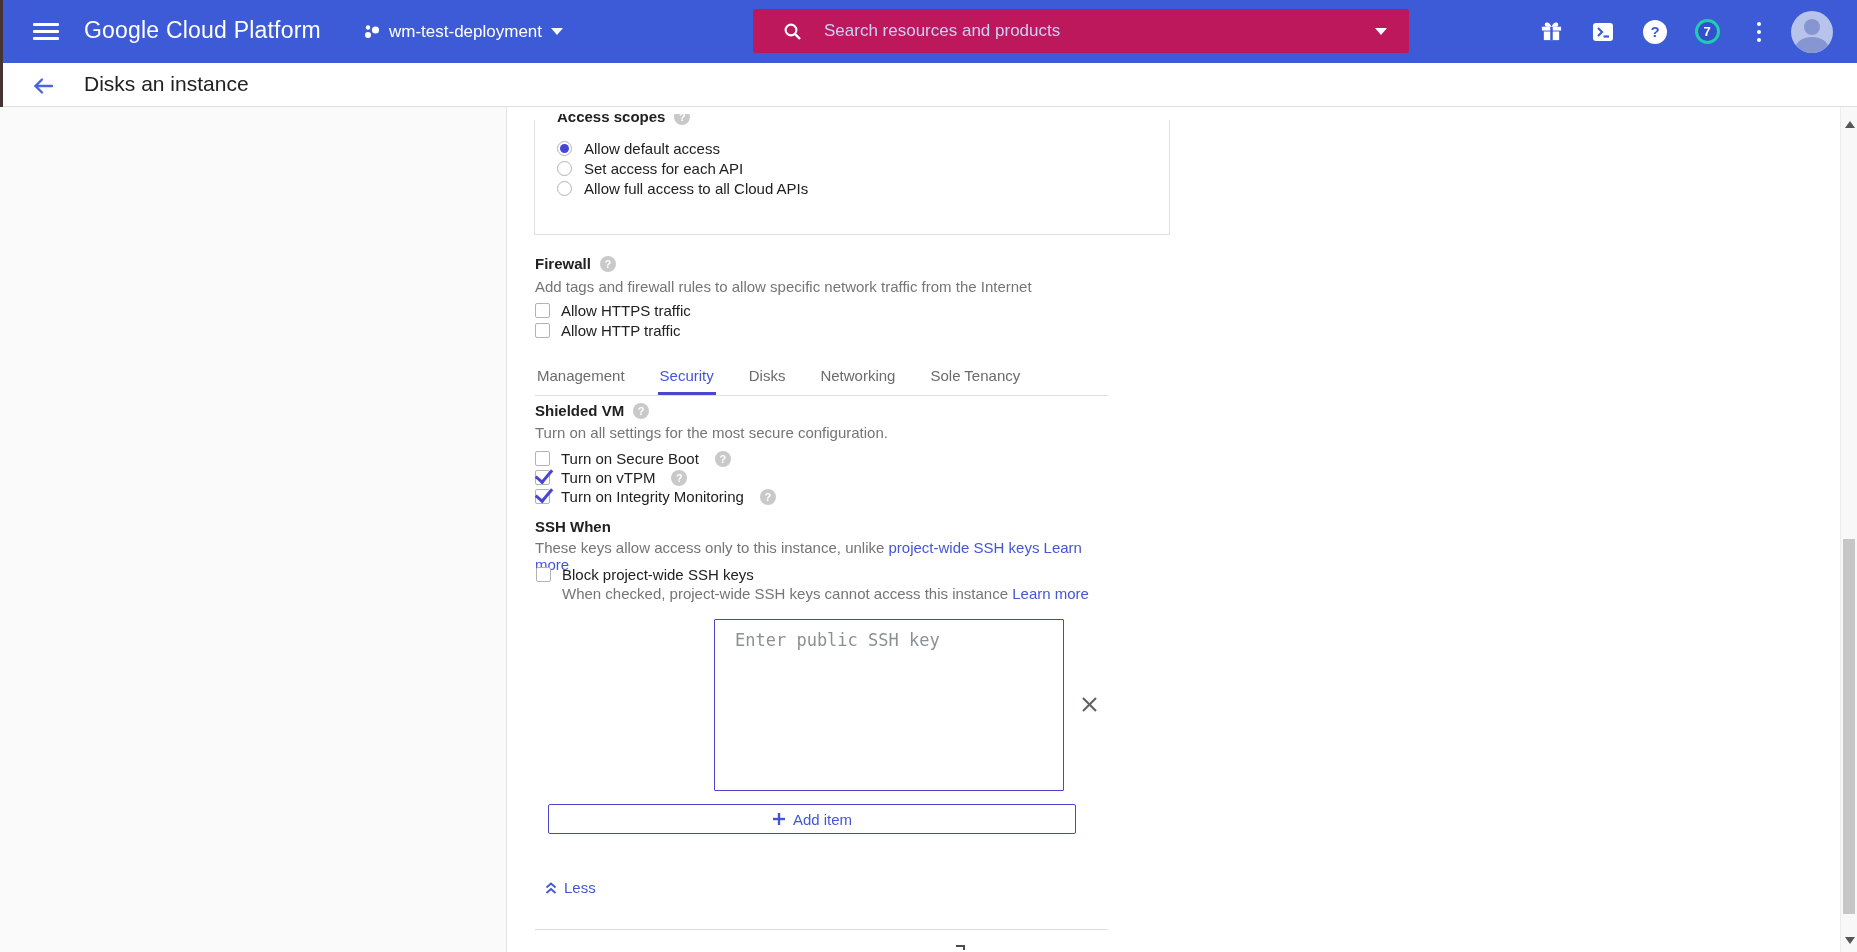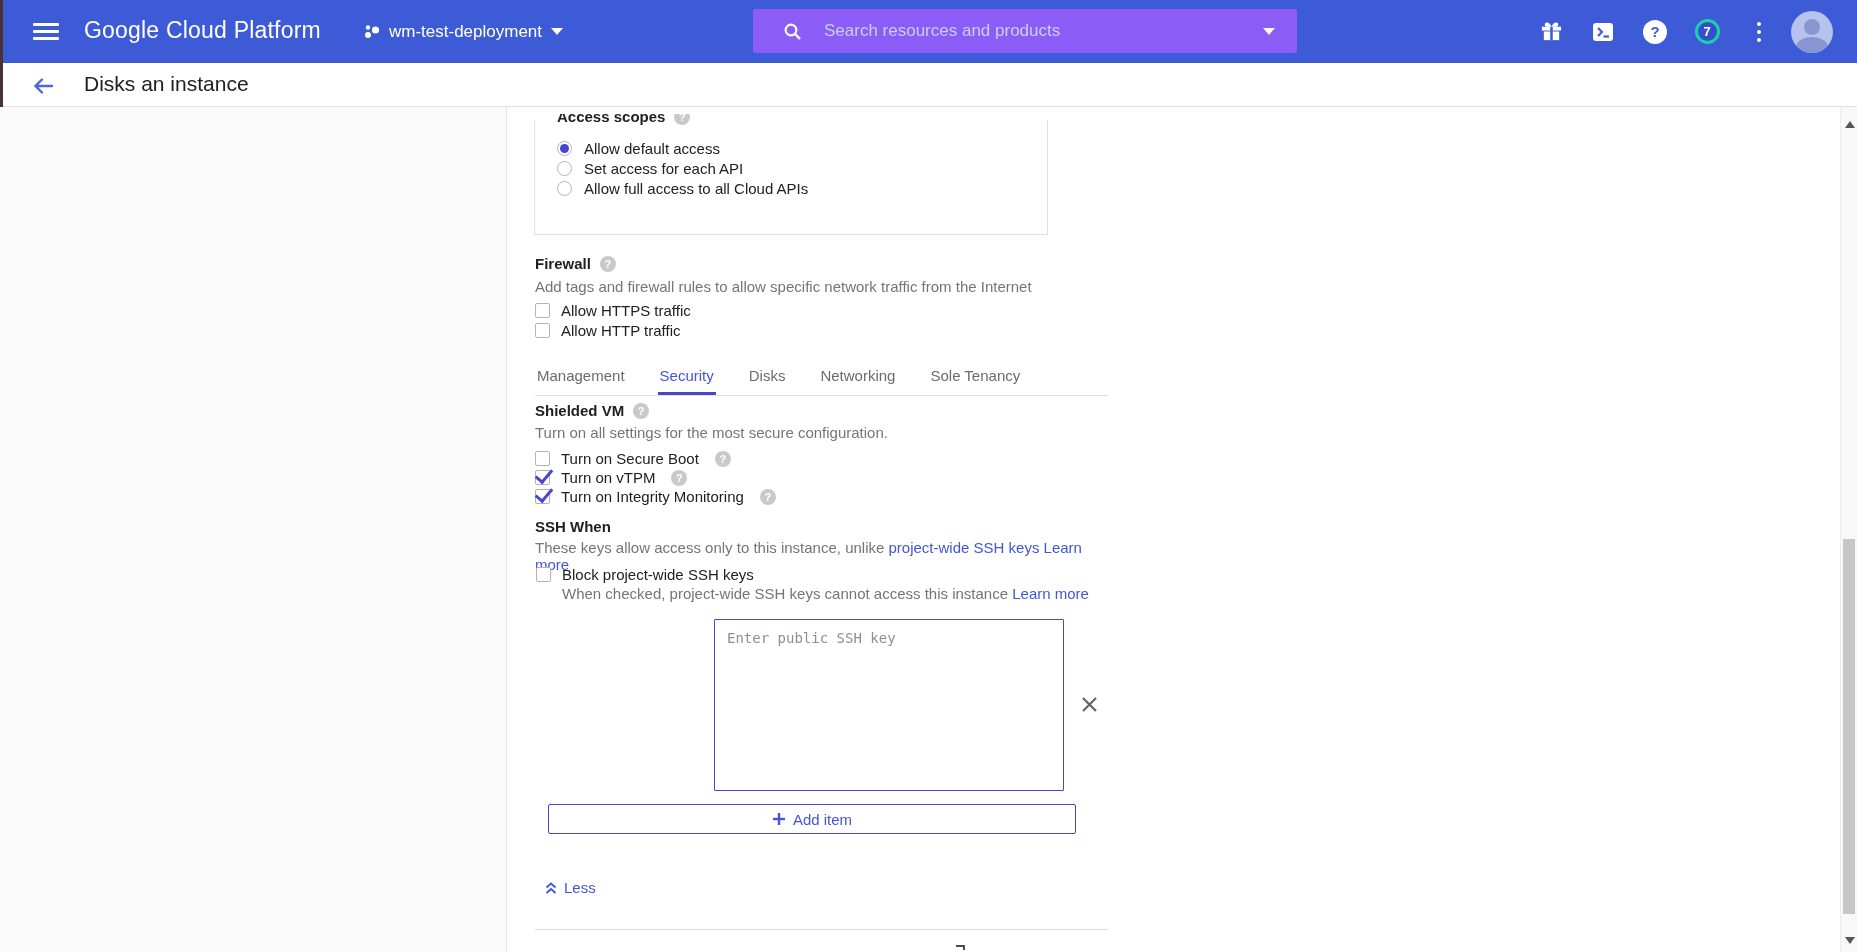--- a/index.html
+++ b/index.html
@@ -9,21 +9,21 @@
 
   
   .topbar { position:absolute; left:0; top:0; width:1857px; height:63px; background:#3d5bd7; }
   .edge-artifact { position:absolute; left:0; top:0; width:3px; height:107px; background:#463433; z-index:30; }
   .hamburger { position:absolute; left:33px; top:19px; width:30px; height:25px; cursor:pointer; }
   .hamburger span { display:block; width:26px; height:3px; background:#fff; border-radius:1px; margin:4px 0; }
   .brand { position:absolute; left:84px; top:17px; color:#fff; font-size:23px; letter-spacing:.2px; white-space:nowrap; cursor:pointer; }
   .proj { position:absolute; left:364px; top:0; height:63px; display:flex; align-items:center; gap:9px; cursor:pointer; }
   .proj-name { color:#fff; font-size:17px; }
   .caret-down { width:0; height:0; border-left:6px solid transparent; border-right:6px solid transparent; border-top:7px solid #fff; }
-  .searchbox { position:absolute; left:753px; top:9px; width:544px; height:44px; background:#8b5cf6; border-radius:2px; display:flex; align-items:center; }
+  .searchbox { position:absolute; left:753px; top:9px; width:656px; height:44px; background:#be185d; border-radius:2px; display:flex; align-items:center; }
   .searchbox svg { margin-left:30px; }
   .search-input { flex:1; margin-left:22px; background:transparent; border:none; outline:none; color:#fff; font-size:17px; font-family:"Liberation Sans", sans-serif; }
   .search-input::placeholder { color:#c7d2f4; opacity:1; }
   .search-caret { margin-right:22px; }
   .tb-icons { position:absolute; right:0; top:0; height:63px; display:flex; align-items:center; }
   .tb-btn { width:52px; height:63px; display:flex; align-items:center; justify-content:center; cursor:pointer; }
   .help-circle { width:24px; height:24px; border-radius:50%; background:#fff; color:#3d5bd7; font-weight:bold; font-size:15px; display:flex; align-items:center; justify-content:center; }
   .notif-circle { width:25px; height:25px; border-radius:50%; background:#3350cc; border:3px solid #1ecfae; color:#fff; font-weight:bold; font-size:13px; display:flex; align-items:center; justify-content:center; }
   .kebab { display:flex; flex-direction:column; gap:4px; }
   .kebab i { width:4px; height:4px; border-radius:50%; background:#fff; }
@@ -38,21 +38,21 @@
 
   
   .sidebar { position:absolute; left:0; top:107px; width:507px; height:845px; background:#fafafa; border-right:1px solid #e4e4e4; }
   .main { position:absolute; left:508px; top:107px; width:1332px; height:845px; background:#fff; overflow:hidden; }
 
   .sec-label { font-size:15px; font-weight:bold; color:#212121; display:flex; align-items:center; gap:9px; }
   .sec-desc { font-size:15px; color:#757575; }
   .help-q { width:16px; height:16px; border-radius:50%; background:#c9c9c9; color:#fff; font-size:11px; font-weight:bold; display:flex; align-items:center; justify-content:center; flex:none; cursor:pointer; }
 
   
-  .access-box { position:absolute; left:26px; top:13px; width:514px; height:115px;
+  .access-box { position:absolute; left:26px; top:13px; width:636px; height:115px;
                 border:1px solid #e0e0e0; border-top:none; padding:18px 0 0 22px; }
   .clip-label { position:absolute; left:22px; top:-6px; height:11px; overflow:hidden; }
   .clip-label .sec-label { margin-top:-6px; }
   .radio-row { display:flex; align-items:center; gap:12px; height:20px; cursor:pointer; }
   .radio { width:15px; height:15px; border:1px solid #b3b3b3; border-radius:50%; position:relative; background:#fff; flex:none; }
   .radio.selected::after { content:""; position:absolute; left:2px; top:2px; right:2px; bottom:2px; background:#4245d6; border-radius:50%; }
   .opt-label { font-size:15px; color:#212121; }
 
   
   .check-row { display:flex; align-items:center; gap:11px; height:19px; cursor:pointer; }
@@ -75,22 +75,22 @@
   .shielded .rows { margin-top:8px; }
   .shielded .check-row .help-q { margin-left:5px; }
 
   .sshkeys { position:absolute; left:27px; top:411px; width:573px; }
   .sshkeys .sec-desc { margin-top:4px; }
   .inline-link { color:#4356d6; cursor:pointer; }
   .block-row { position:absolute; left:28px; top:458px; width:573px; }
   .block-sub { position:absolute; left:54px; top:478px; font-size:15px; color:#757575; }
 
   .key-area { position:absolute; left:206px; top:512px; width:350px; height:172px;
-      border:1px solid #4b46cf; border-radius:1px; resize:none; outline:none; padding:10px 12px;
-      font-family:"DejaVu Sans Mono", monospace; font-size:14px; color:#333; }
+      border:1px solid #4b46cf; border-radius:1px; resize:none; outline:none; padding:10px 20px;
+      font-family:"DejaVu Sans Mono", monospace; font-size:17px; color:#333; }
   .key-area::placeholder { color:#8b9095; opacity:1; }
   .remove-key { position:absolute; left:568px; top:584px; width:26px; height:26px; border:none; background:transparent;
       display:flex; align-items:center; justify-content:center; cursor:pointer; }
 
   .add-item { position:absolute; left:40px; top:697px; width:528px; height:30px; background:#fff;
       border:1px solid #4b46cf; border-radius:2px; display:flex; align-items:center; justify-content:center; gap:7px;
       font-size:15px; color:#4356d6; cursor:pointer; font-family:"Liberation Sans", sans-serif; }
 
   .less-link { position:absolute; left:37px; top:772px; display:flex; align-items:center; gap:7px;
       font-size:15px; color:#4356d6; cursor:pointer; }

